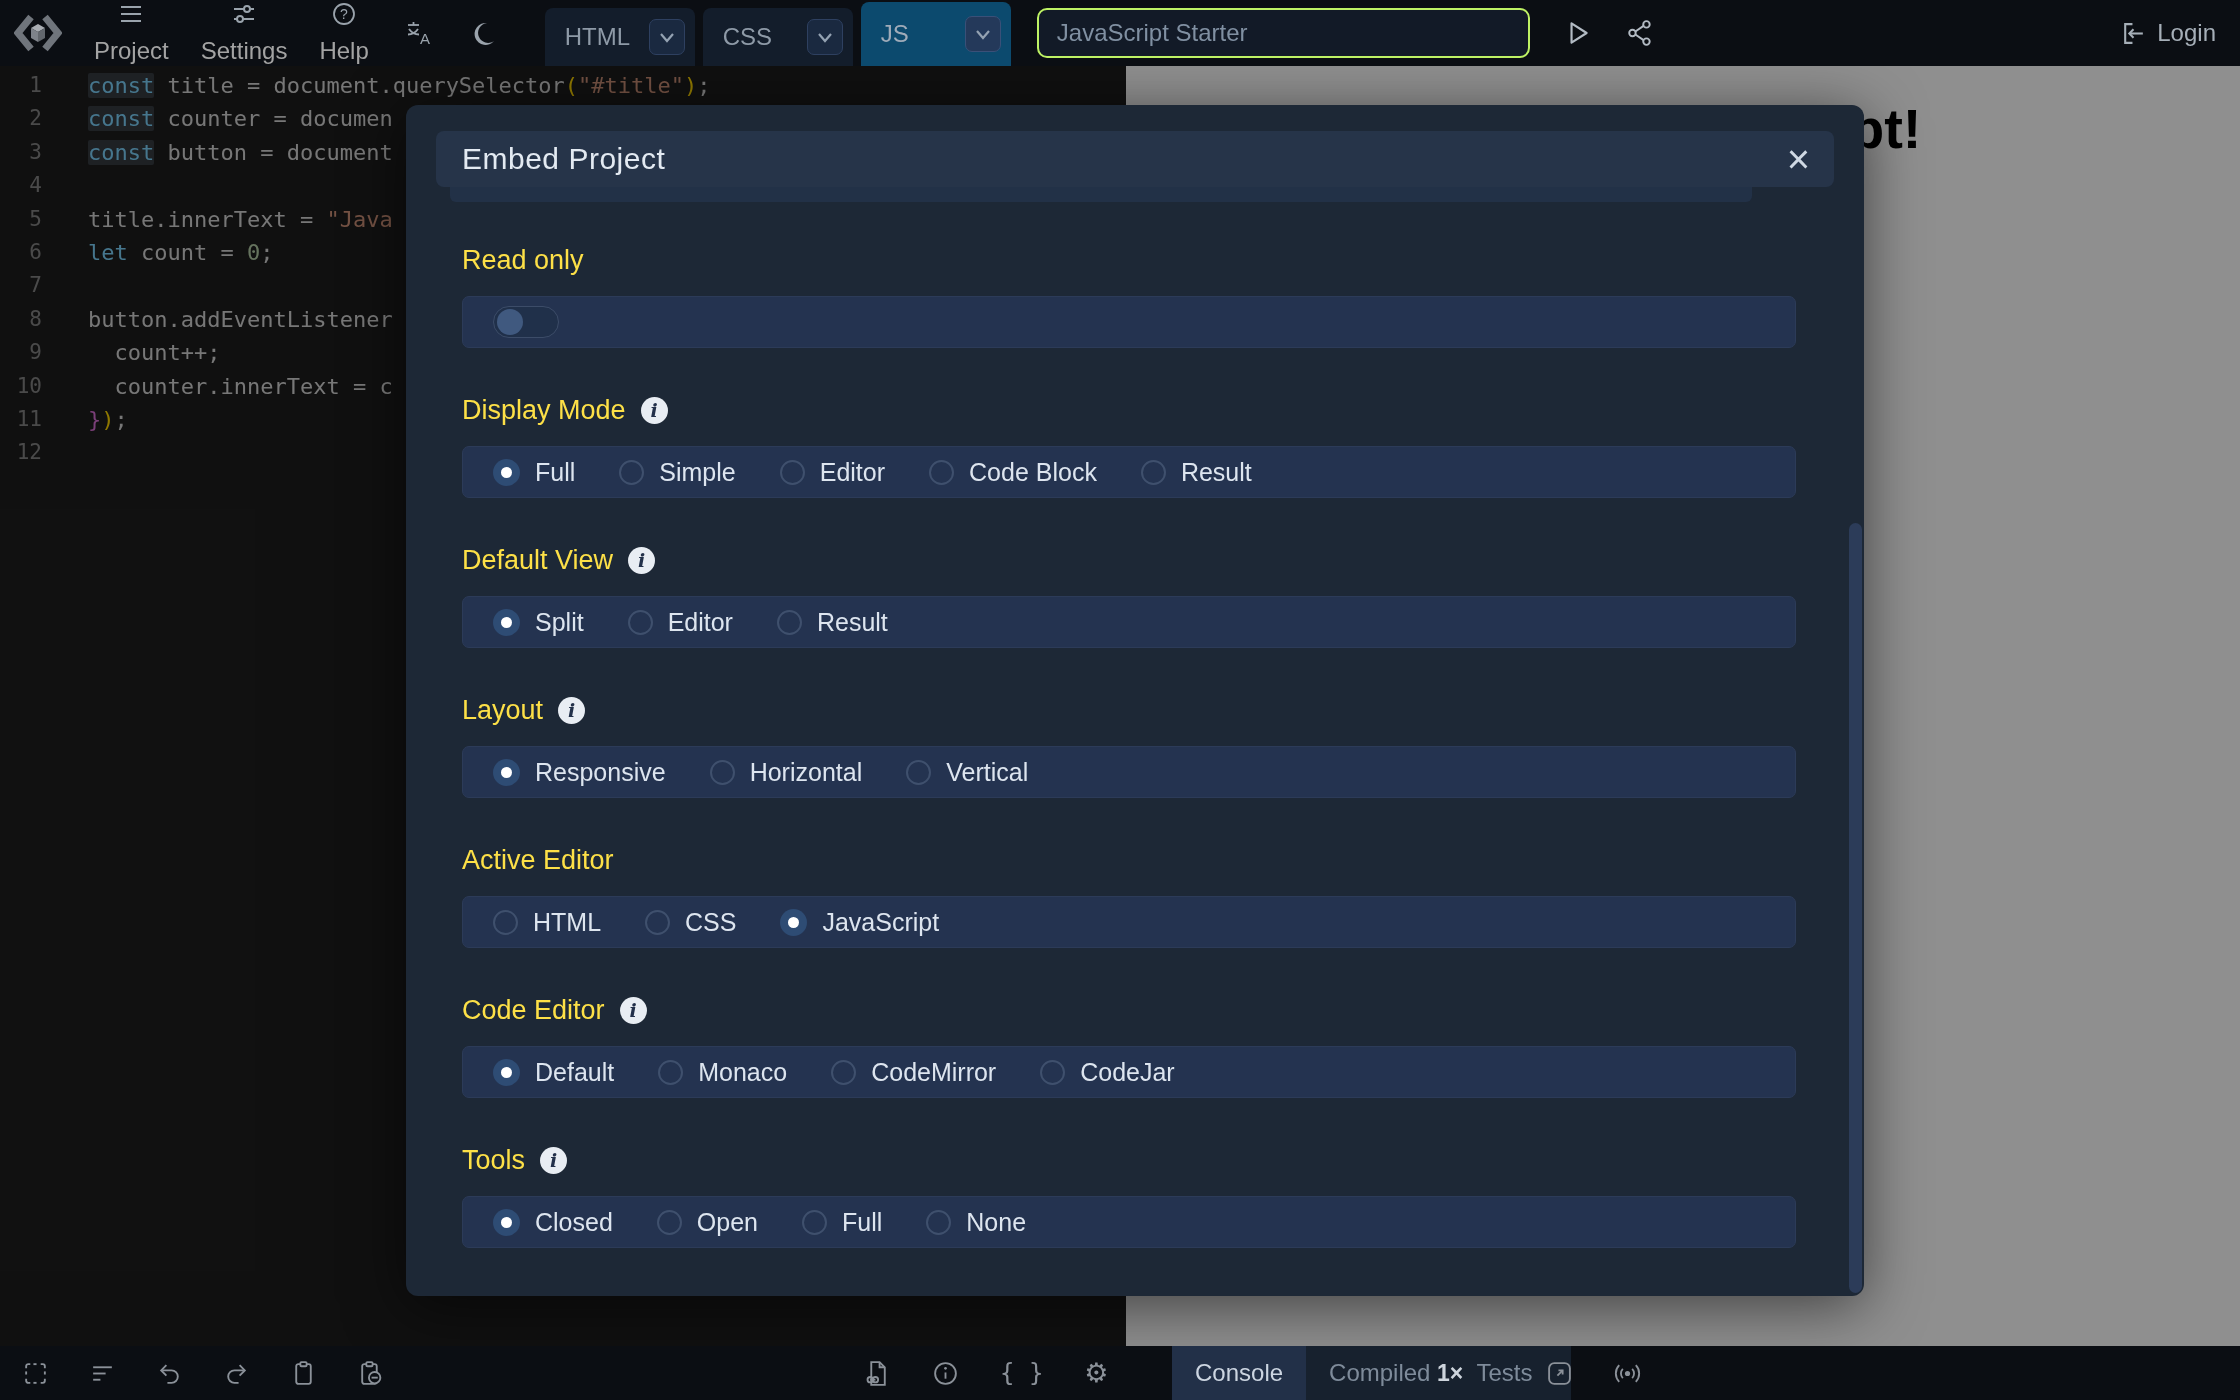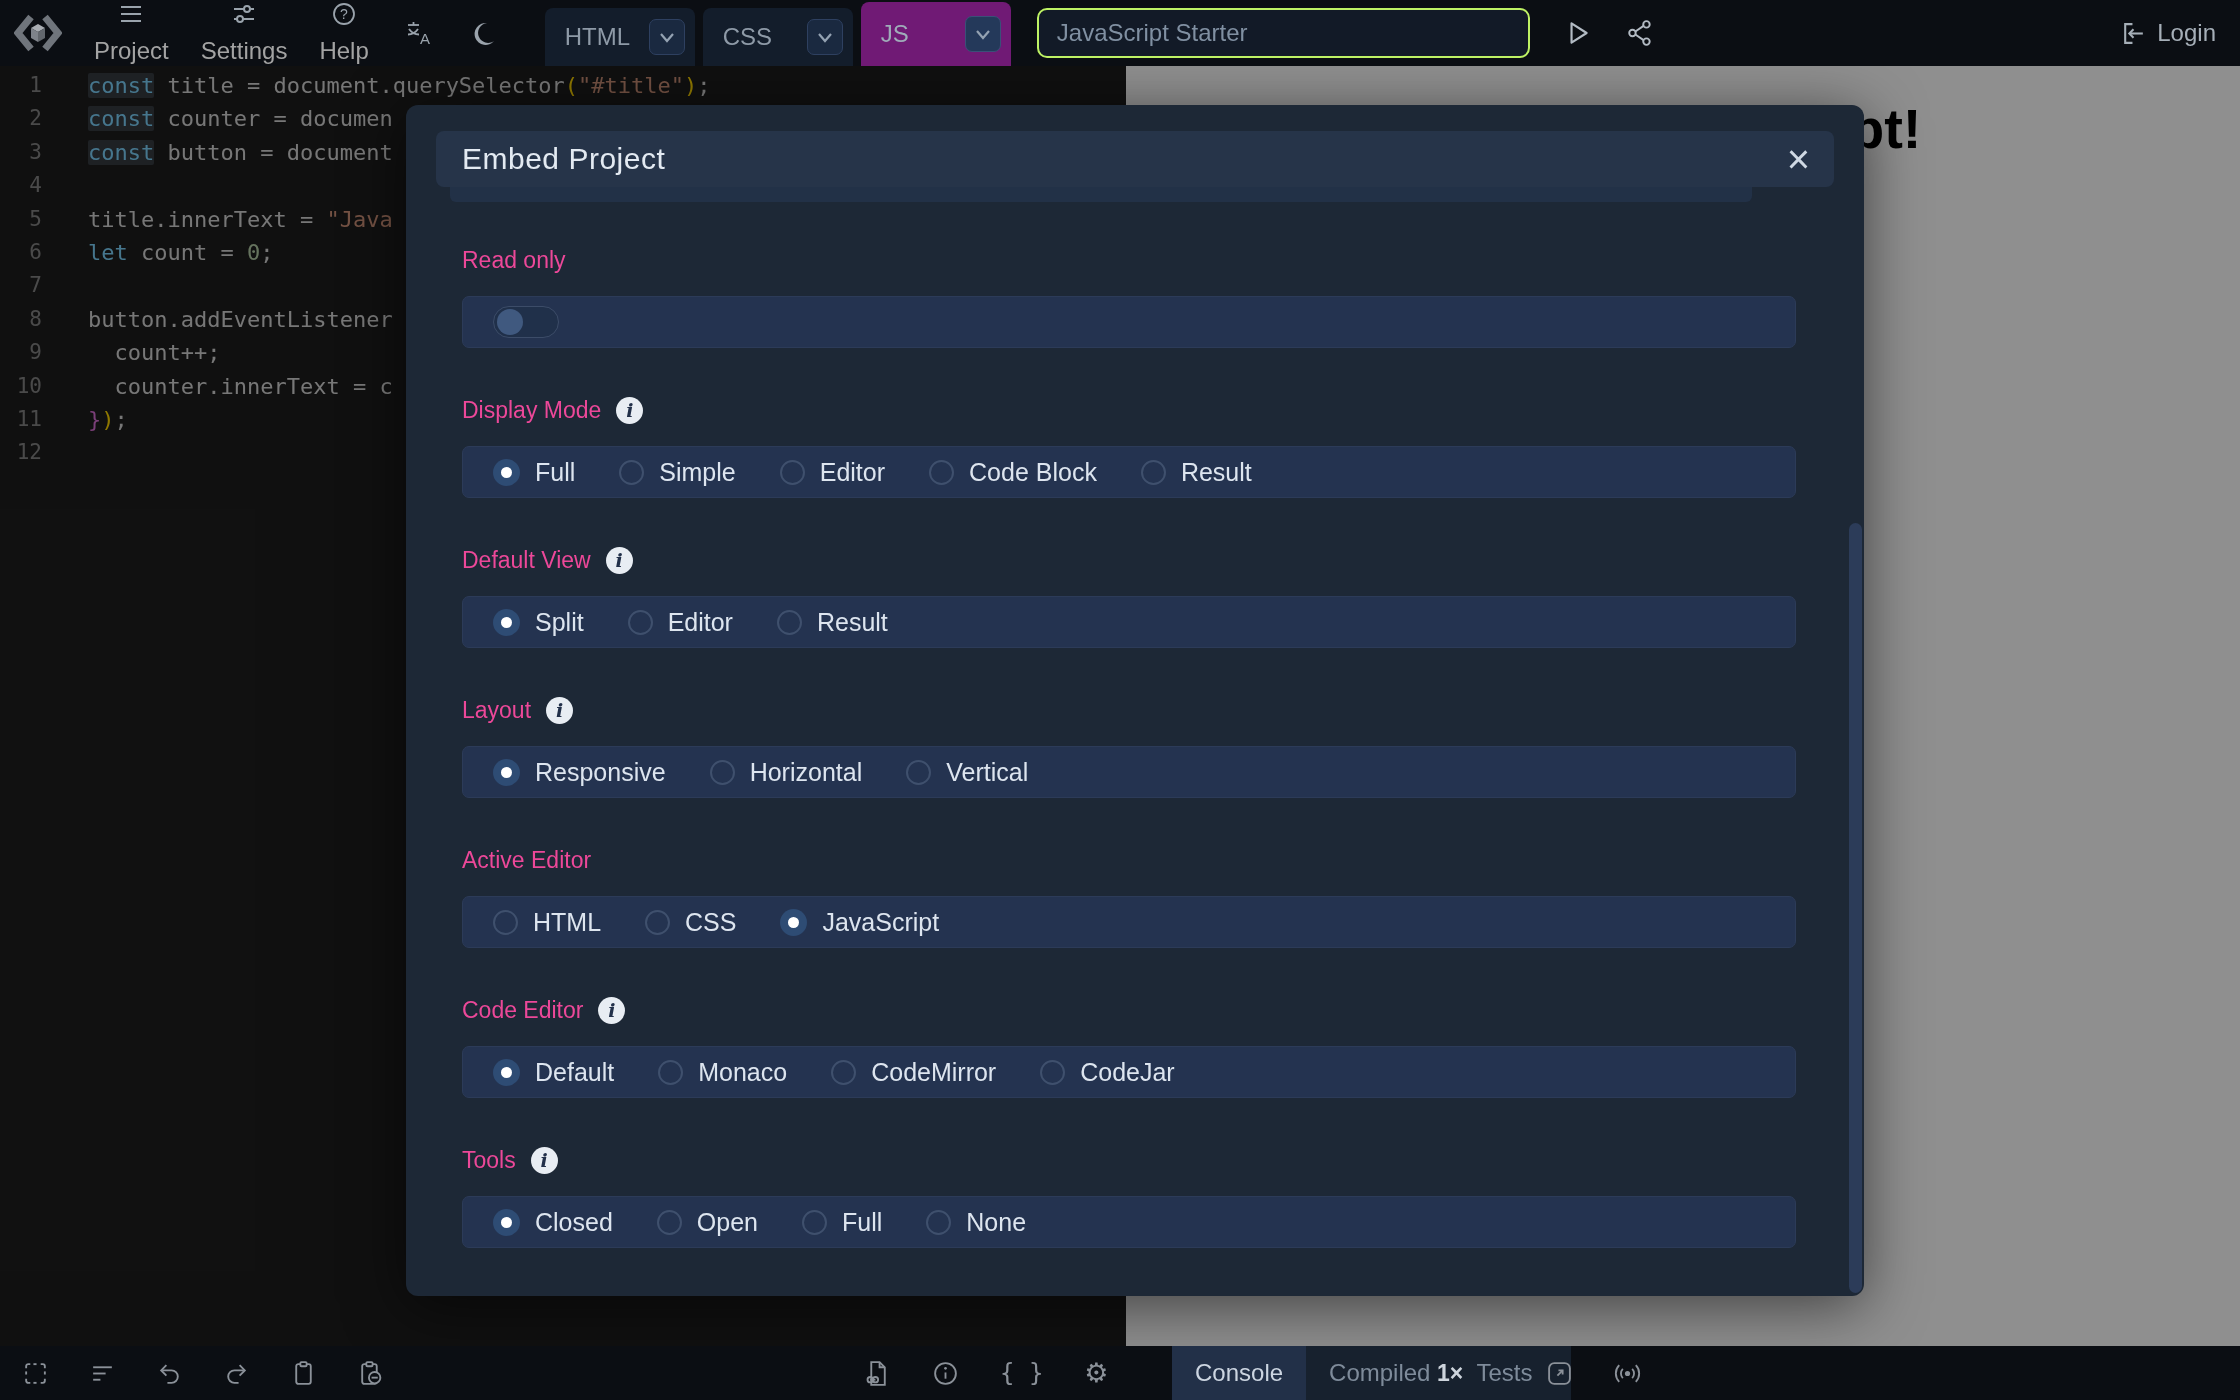--- a/index.html
+++ b/index.html
@@ -11,21 +11,21 @@
   .topbar { position:absolute; top:0; left:0; width:2240px; height:66px;
     background:#0b0e13; display:flex; align-items:center; z-index:30; }
   .logo { margin-left:14px; display:flex; align-items:center; cursor:pointer; }
   .menu-item { display:flex; align-items:center; gap:10px; color:#a3a3a3;
     font-size:24px; margin-left:32px; cursor:pointer;flex-direction:column; }
   .icon-btn { margin-left:36px; display:flex; align-items:center; cursor:pointer; }
   .etabs { display:flex; gap:8px; margin-left:48px; height:66px; align-items:flex-end; }
   .etab { width:150px; height:58px; background:#131d2b; border-radius:8px 8px 0 0;
     display:flex; align-items:center; justify-content:space-between;
     padding:0 10px 0 20px; color:#8e9aa7; font-size:24px; cursor:pointer; }
-  .etab.active { background:#701a75; height:64px; color:#9fabb9; }
+  .etab.active { background:#0c4a6e; height:64px; color:#9fabb9; }
   .etab-caret { width:36px; height:36px; border:1px solid #2e4060; background:#1a2940;
     border-radius:7px; display:flex; align-items:center; justify-content:center; }
   .etab.active .etab-caret { background:#24395a; border-color:#3a5078; }
   .title-input { margin-left:26px; width:493px; height:50px; background:#121a27;
     border:2px solid #bef264; border-radius:10px; color:#8090a2; font-size:24px;
     padding:0 18px; font-family:"Liberation Sans",sans-serif; outline:none; }
   .tb-action { margin-left:34px; display:flex; align-items:center; cursor:pointer; }
   .login { margin-left:auto; margin-right:24px; display:flex; gap:10px;
     align-items:center; color:#a6afb8; font-size:24px; cursor:pointer; }
 
@@ -76,21 +76,21 @@
   .m-header { margin:26px 30px 0; height:56px; background:#263449; border-radius:8px;
     display:flex; align-items:center; position:relative; z-index:2; }
   .m-title { margin-left:26px; font-size:30px; color:#e3eaf2; letter-spacing:0.5px; }
   .m-close { margin-left:auto; margin-right:24px; color:#cfd8e3; font-size:40px;
     font-weight:300; line-height:0.8; cursor:pointer; }
   .m-peek { margin:0 112px 0 44px; height:15px; background:#223147;
     border-radius:0 0 6px 6px; }
   .m-sections { padding:44px 68px 0 56px; }
   .msection { margin-bottom:48px; }
   .mlabel-row { display:flex; align-items:center; gap:15px; margin-bottom:22px; height:28px; }
-  .mlabel { font-size:23px; color:#ec4899; }
+  .mlabel { font-size:27px; color:#fde047; }
   .info { width:27px; height:27px; border-radius:50%; background:#e8edf3; color:#22304a;
     font-family:"DejaVu Serif",serif; font-style:italic; font-weight:bold; font-size:19px;
     display:flex; align-items:center; justify-content:center; cursor:pointer; flex:0 0 27px; }
   .mrow { height:52px; background:#243350; border:1px solid #2c3b58; border-radius:7px;
     display:flex; align-items:center; padding-left:30px; }
   .opt { display:flex; align-items:center; gap:15px; margin-right:44px; cursor:pointer; }
   .radio { width:25px; height:25px; border-radius:50%; border:2px solid #3f506d; flex:0 0 25px; }
   .radio.sel { border:none; background:#2e4c74; width:27px; height:27px; flex:0 0 27px;
     display:flex; align-items:center; justify-content:center; }
   .dot { width:11px; height:11px; border-radius:50%; background:#ffffff; }

